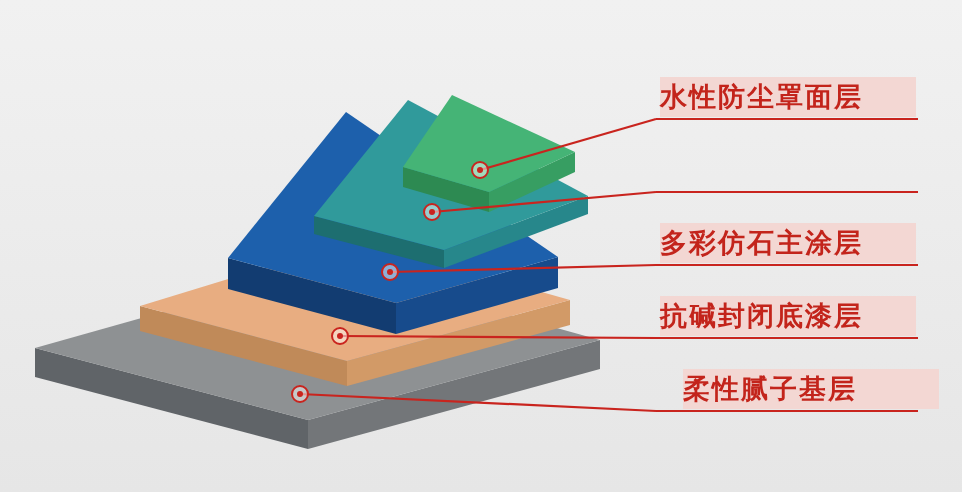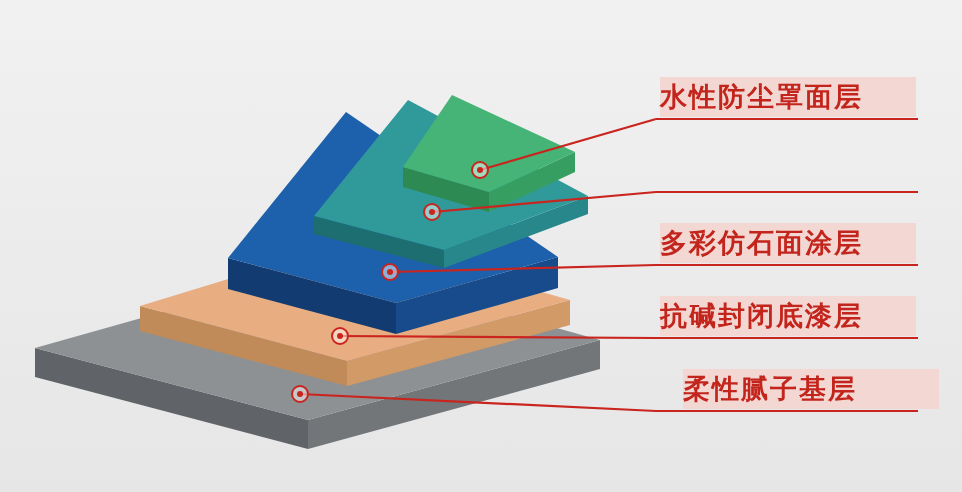--- a/index.html
+++ b/index.html
@@ -106,17 +106,17 @@
         <circle cx="340" cy="336" r="3" stroke="none" fill="#c9241e"></circle>
       </g>
       <g>
         <circle cx="300" cy="394" r="8" fill="rgba(255,255,255,0.5)" stroke="#c9241e"></circle>
         <circle cx="300" cy="394" r="3" stroke="none" fill="#c9241e"></circle>
       </g>
     </g>
   </svg>
 
   <div class="label" style="top: 77px; background: rgb(243, 215, 211); color: rgb(195, 36, 27);">水性防尘罩面层</div>
-  <div class="label" style="top: 223px; background: rgb(243, 215, 211); color: rgb(195, 36, 27);">多彩仿石面涂层</div>
+  <div class="label" style="top: 223px; background: rgb(243, 215, 211); color: rgb(195, 36, 27);">多彩仿石主涂层</div>
   <div class="label" style="top: 296px; background: rgb(243, 215, 211); color: rgb(195, 36, 27);">抗碱封闭底漆层</div>
   <div class="label" style="top: 369px; background: rgb(243, 215, 211); color: rgb(195, 36, 27); margin-left: 23px;">柔性腻子基层</div>
 
 </div>
 
 </body></html>

